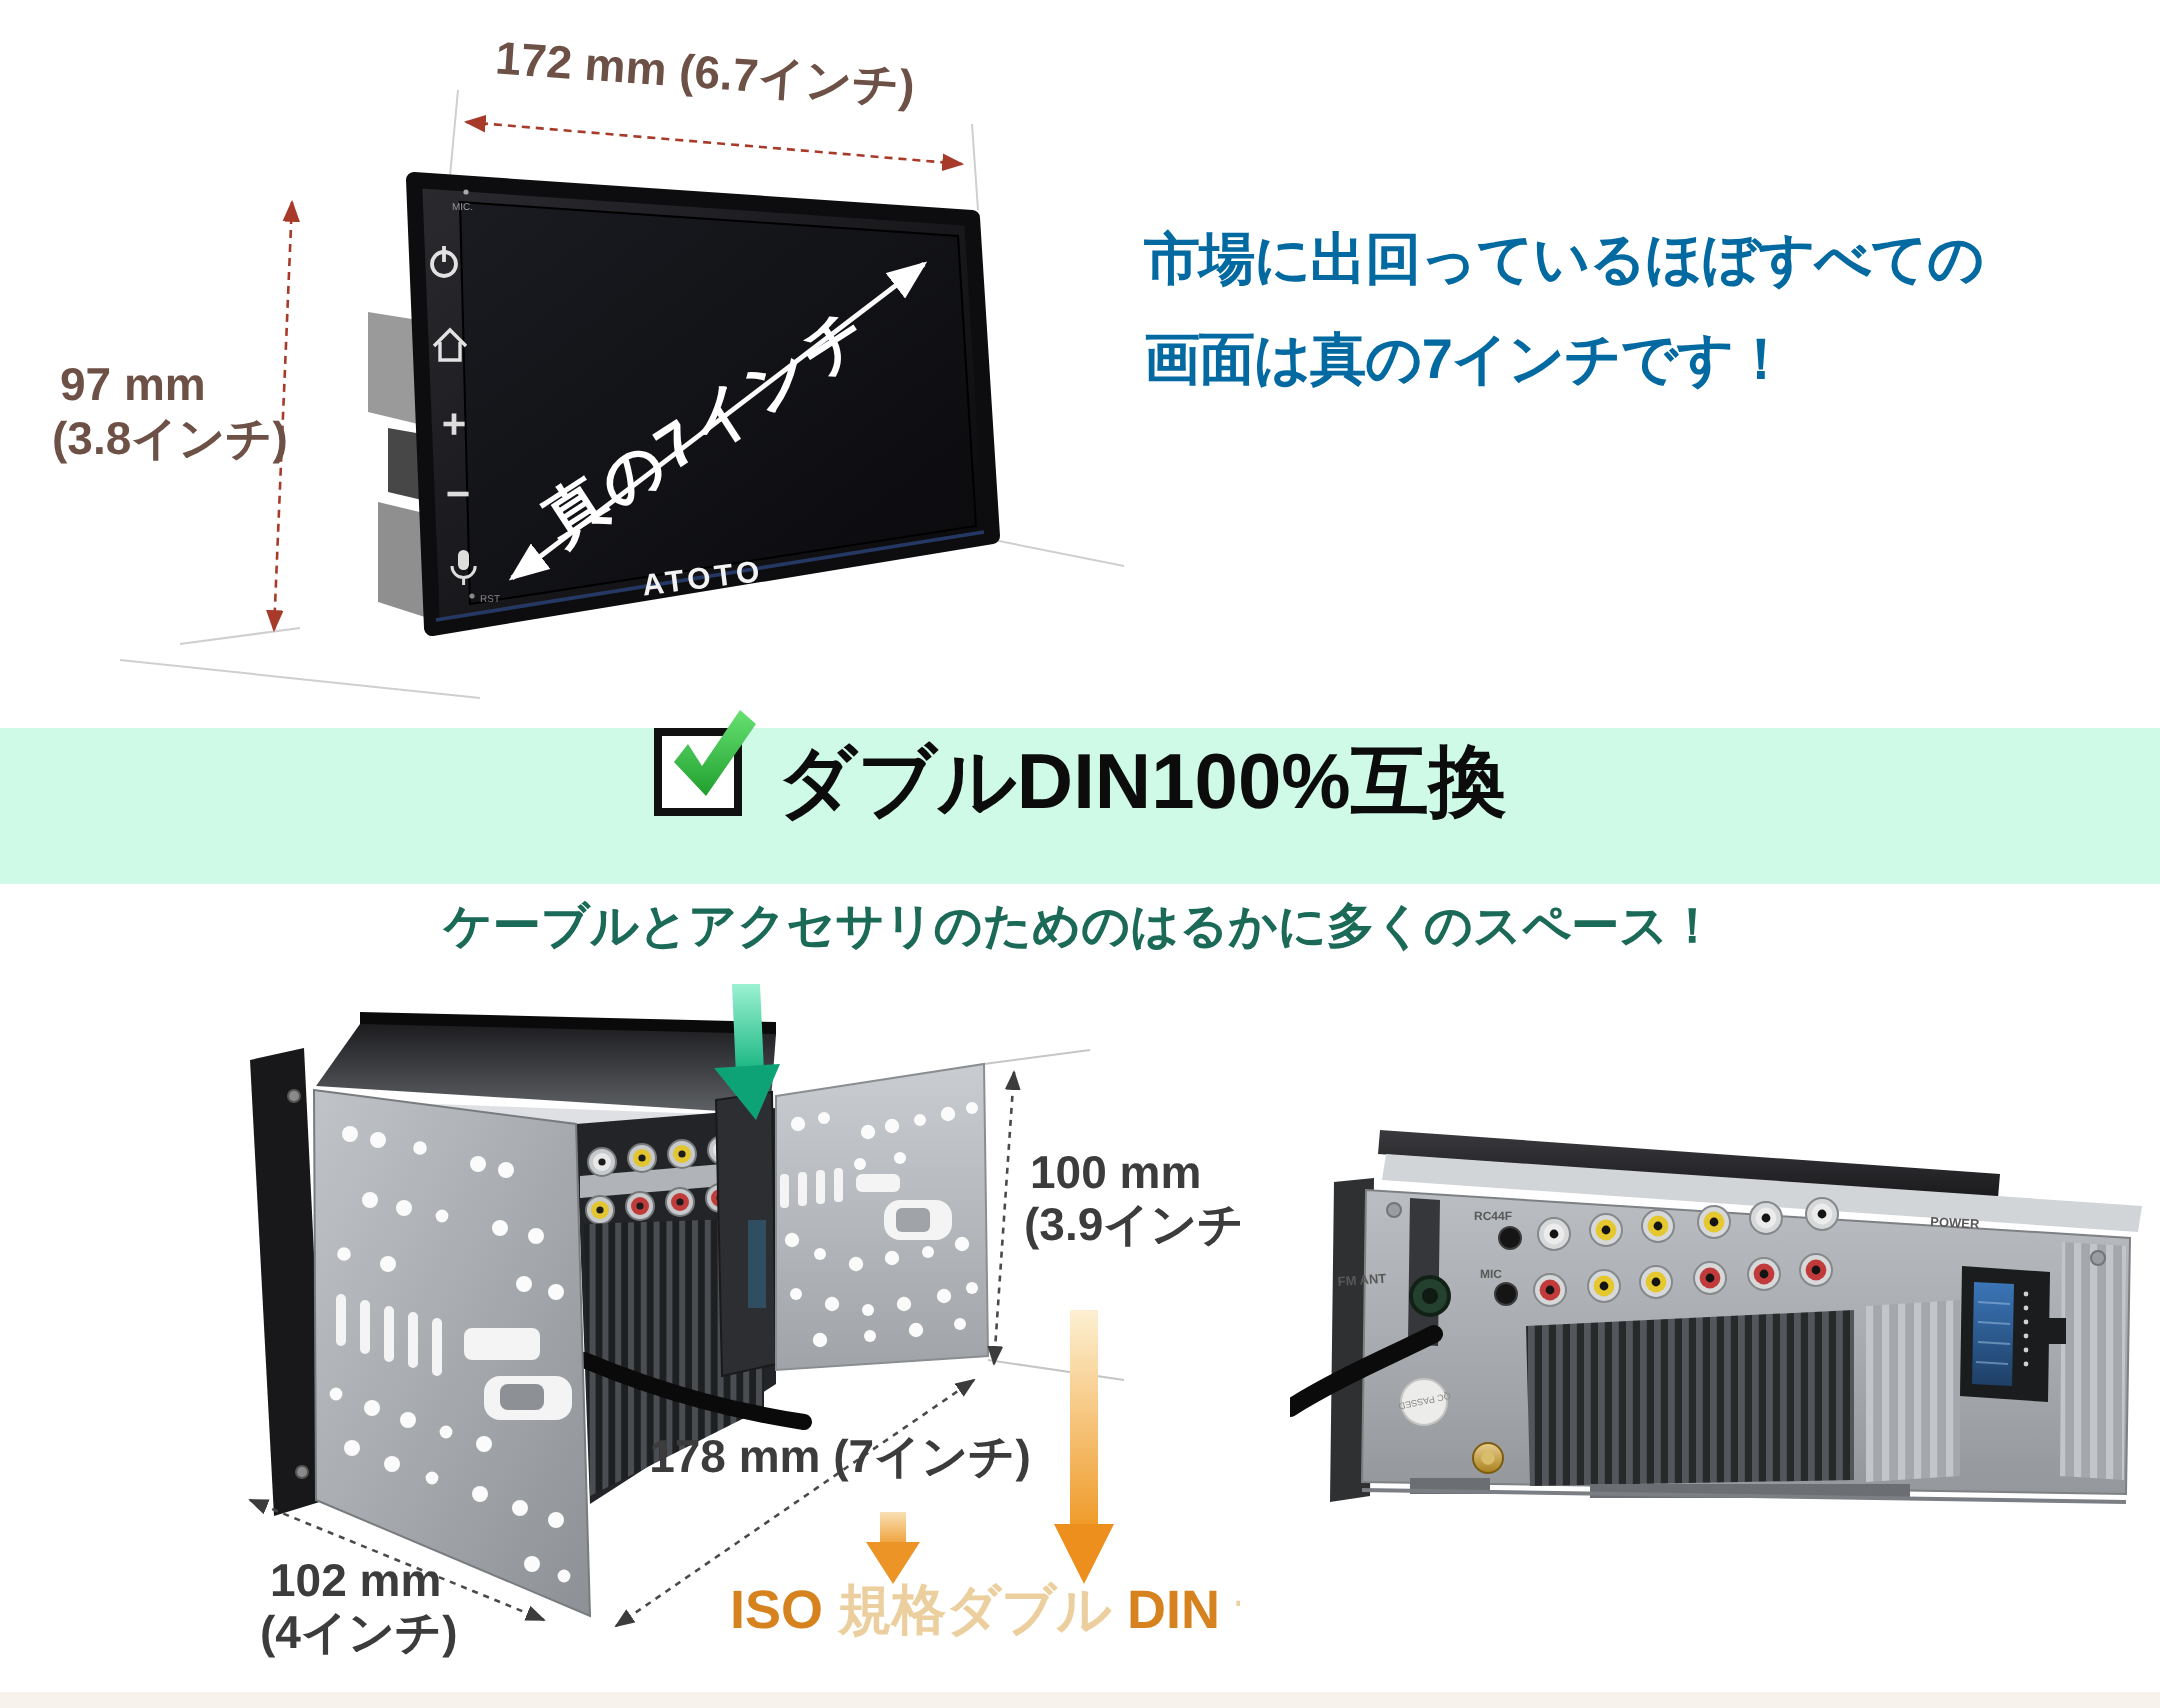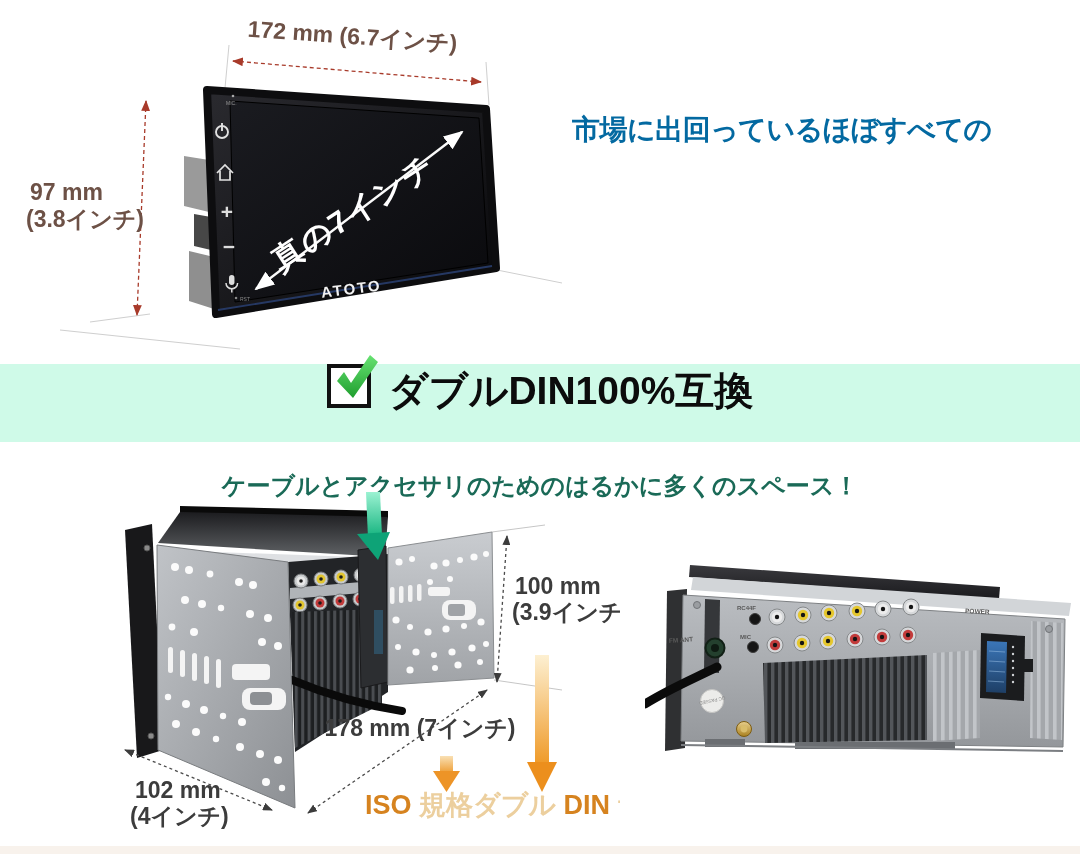--- a/index.html
+++ b/index.html
@@ -23,21 +23,21 @@
     display:flex;align-items:flex-start;justify-content:center;gap:18px;
   }
   .checkbox{
     position:relative;width:36px;height:36px;background:#ffffff;
     border:4px solid #111;flex:0 0 auto;
   }
   .checkbox svg{position:absolute;top:-15px;left:1px;}
   .banner-label{font-size:39px;font-weight:900;color:#0c0c0c;letter-spacing:0px;}
   
   .subtitle{
-    left:0;top:470px;width:1080px;text-align:center;
+    left:0;top:447px;width:1080px;text-align:center;
     font-size:24px;font-weight:800;color:var(--color-subtitle_green,#1a6a57);
   }
   .bottom-strip{left:0;top:846px;width:1080px;height:8px;background:#f8f2ec;}
   
   .dimBrown{fill:var(--color-dim_brown_text,#6d5146);font-size:23px;font-weight:700;}
   .dimGray{fill:var(--color-dim_gray_text,#3c3c3c);font-size:23px;font-weight:700;}
   .tinyLabel{fill:#585858;font-weight:700;}
   svg text{font-family:"Liberation Sans", sans-serif;}
 </style>
 </head>
@@ -111,20 +111,21 @@
       <line x1="233" y1="61" x2="481" y2="82" marker-start="url(#mRed)" marker-end="url(#mRed)"></line>
       <line x1="146" y1="101" x2="137" y2="315" marker-start="url(#mRed)" marker-end="url(#mRed)"></line>
     </g>
     <text x="352" y="44" text-anchor="middle" transform="rotate(4 352 44)" class="dimBrown">172 mm (6.7インチ)</text>
     <text x="30" y="200" class="dimBrown">97 mm</text>
     <text x="26" y="227" class="dimBrown">(3.8インチ)</text>
   </svg>
 
   <div class="abs hero-desc">
     <div>市場に出回っているほぼすべての</div>
+    <div>画面は真の7インチです！</div>
   </div>
 
   <div class="abs banner">
     <div class="checkbox">
       <svg width="50" height="48" viewBox="0 0 50 48">
         <defs>
           <linearGradient id="gCheck" x1="0" y1="0" x2="0" y2="1">
             <stop offset="0" stop-color="#67e272"></stop>
               <stop offset="1" stop-color="#1f9e2e"></stop>
           </linearGradient>

